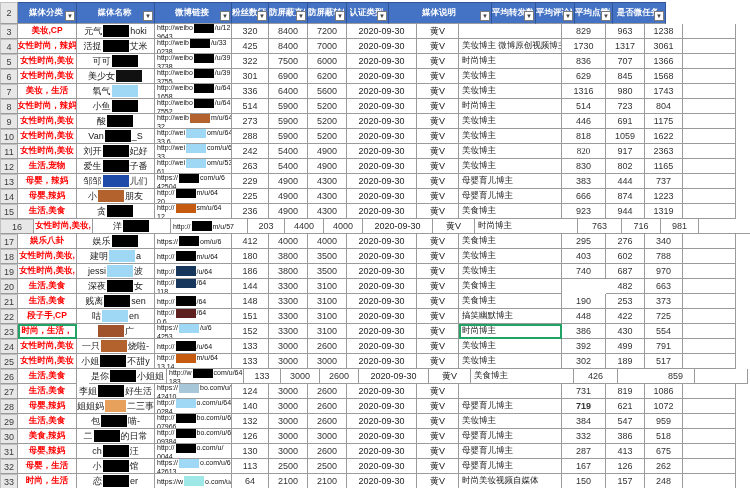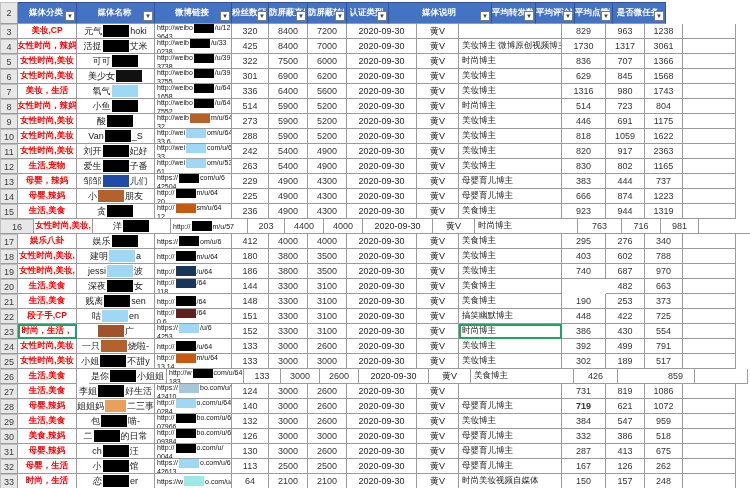--- a/index.html
+++ b/index.html
@@ -326,21 +326,21 @@
             <span>com/u/64</span>
           </div>
           <div class="u2">33</div>
         </div>
         <div class="cell c-num" style="width: 37px;">242</div>
         <div class="cell c-num" style="width: 39px;">5400</div>
         <div class="cell c-num" style="width: 39px;">4900</div>
         <div class="cell c-date" style="width: 70px;">2020-09-30</div>
         <div class="cell c-cert" style="width: 42px;">黄V</div>
         <div class="cell c-desc" style="width: 103px;">美妆博主</div>
-        <div class="cell c-num" style="width: 44px;">820</div>
+        <div class="cell c-num" style="width: 44px; font-family: Liberation Serif, serif;">820</div>
         <div class="cell c-num" style="width: 39px;">917</div>
         <div class="cell c-num" style="width: 38px;">2363</div>
         <div class="cell c-num" style="width: 53px;"></div>
       </div>
       <div class="drow">
         <div class="cell rowhead" style="width: 18px;">12</div>
         <div class="cell c-cat" style="width: 59px;">生活,宠物</div>
         <div class="cell c-name" style="width: 78px;">
           <span>爱生</span>
           <span class="cen" style="background: rgb(0, 0, 0);"></span>

